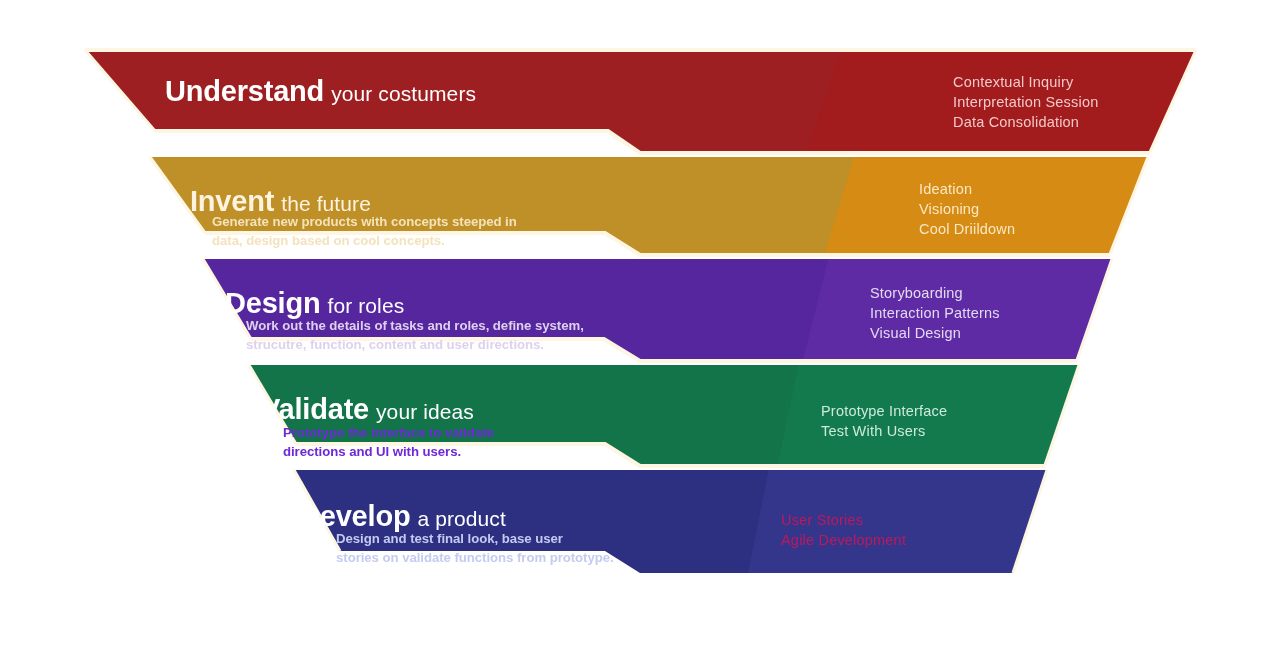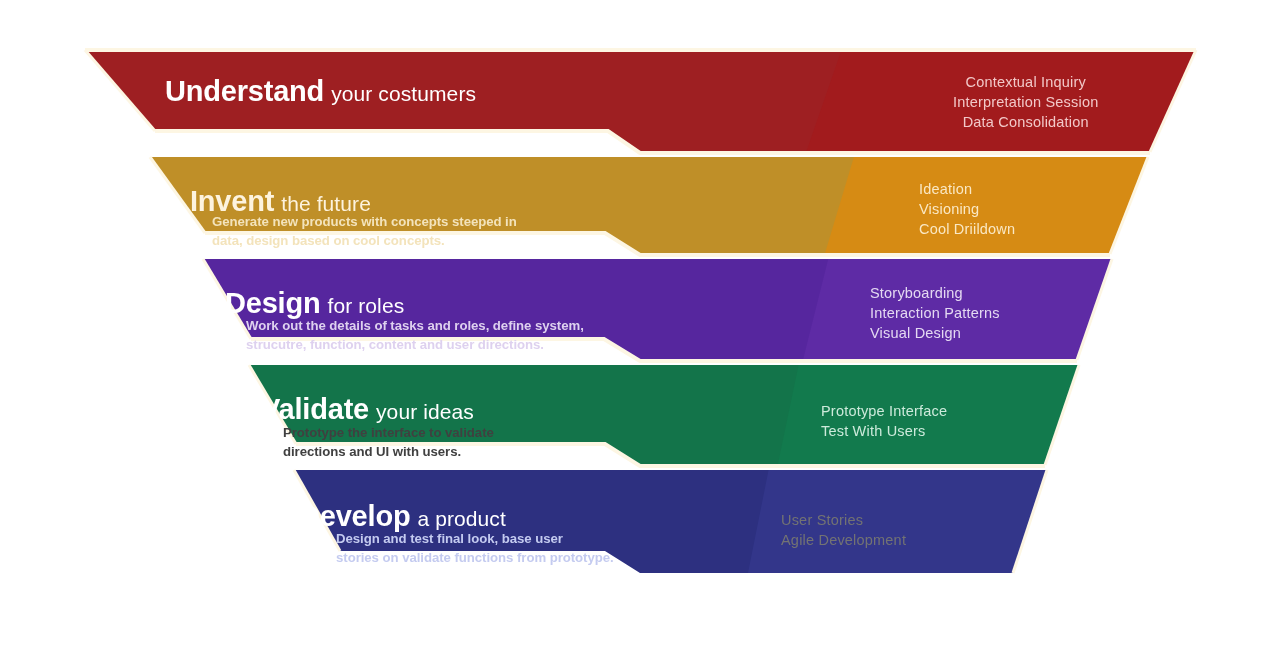--- a/index.html
+++ b/index.html
@@ -149,21 +149,21 @@
       <line x1="1079" y1="365" x2="1045" y2="465"></line>
       <line x1="1047" y1="470" x2="1013" y2="573"></line>
     </g>
   </svg>
 
   <div class="text-layer">
 
     <div class="stage-title" style="left:165px; top:69px; color:#ffffff;">
       <span class="word-strong">Understand</span><span class="word-light">your costumers</span>
     </div>
-    <div class="stage-tags" style="left:953px; top:72px; color:#f2c8c8;text-align:center;">Contextual Inquiry
+    <div class="stage-tags" style="left:953px; top:72px; color:#f2c8c8;">Contextual Inquiry
 Interpretation Session
 Data Consolidation</div>
 
     <div class="stage-title" style="left:190px; top:179px; color:#fdf3de;">
       <span class="word-strong">Invent</span><span class="word-light">the future</span>
     </div>
     <div class="stage-desc" style="left:212px; top:212px; color:#f3e3bb;">Generate new products with concepts steeped in
 data, design based on cool concepts.</div>
     <div class="stage-tags" style="left:919px; top:179px; color:#fae8c4;">Ideation
 Visioning
@@ -174,27 +174,27 @@
     </div>
     <div class="stage-desc" style="left:246px; top:316px; color:#ded1ef;">Work out the details of tasks and roles, define system,
 strucutre, function, content and user directions.</div>
     <div class="stage-tags" style="left:870px; top:283px; color:#e4d9f2;">Storyboarding
 Interaction Patterns
 Visual Design</div>
 
     <div class="stage-title" style="left:261px; top:387px; color:#ffffff;">
       <span class="word-strong">Validate</span><span class="word-light">your ideas</span>
     </div>
-    <div class="stage-desc" style="left:283px; top:423px; color:#404040;">Prototype the interface to validate
+    <div class="stage-desc" style="left:283px; top:423px; color:#6d28d9;">Prototype the interface to validate
 directions and UI with users.</div>
     <div class="stage-tags" style="left:821px; top:401px; color:#cdeadb;">Prototype Interface
 Test With Users</div>
 
     <div class="stage-title" style="left:299px; top:494px; color:#ffffff;">
       <span class="word-strong">Develop</span><span class="word-light">a product</span>
     </div>
     <div class="stage-desc" style="left:336px; top:529px; color:#c4cbf0;">Design and test final look, base user
 stories on validate functions from prototype.</div>
-    <div class="stage-tags" style="left:781px; top:510px; color:#737373;">User Stories
+    <div class="stage-tags" style="left:781px; top:510px; color:#be185d;">User Stories
 Agile Development</div>
 
   </div>
 </div>
 
 </body></html>

